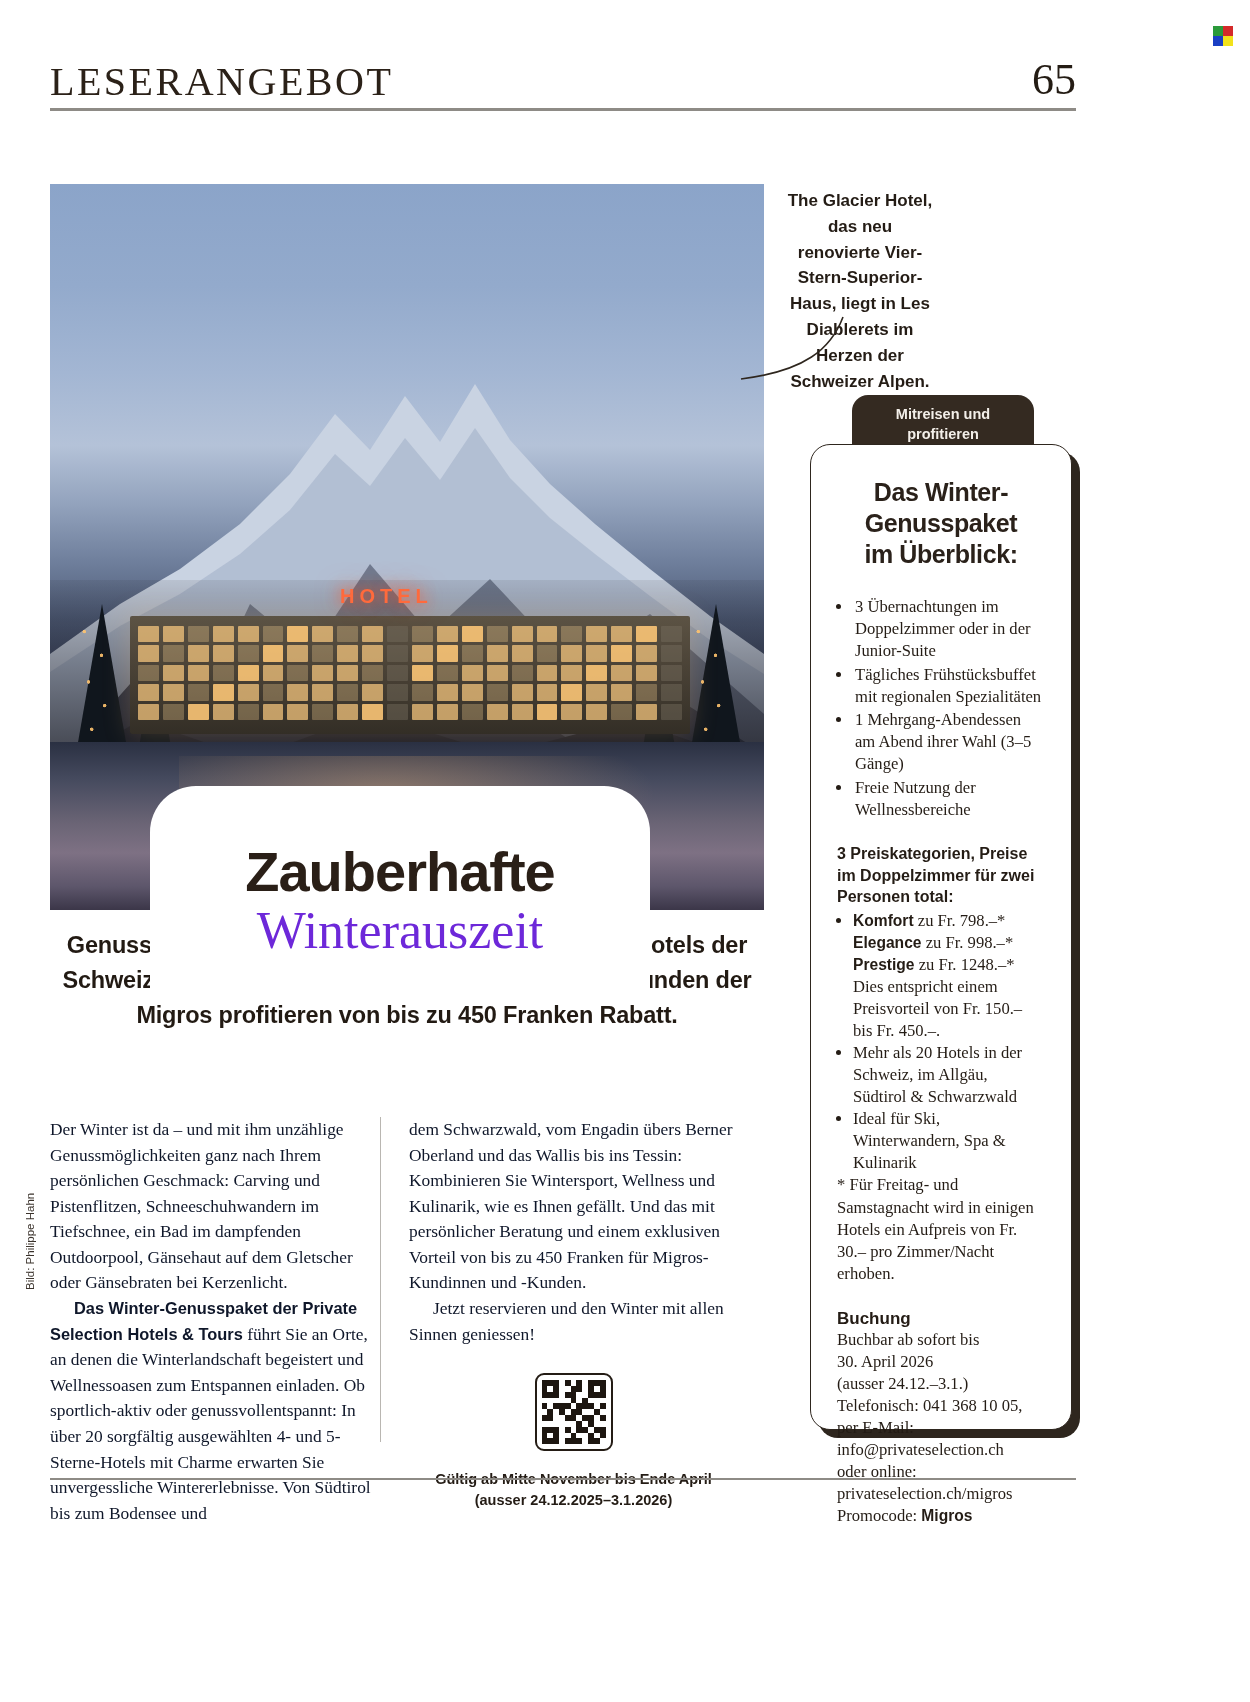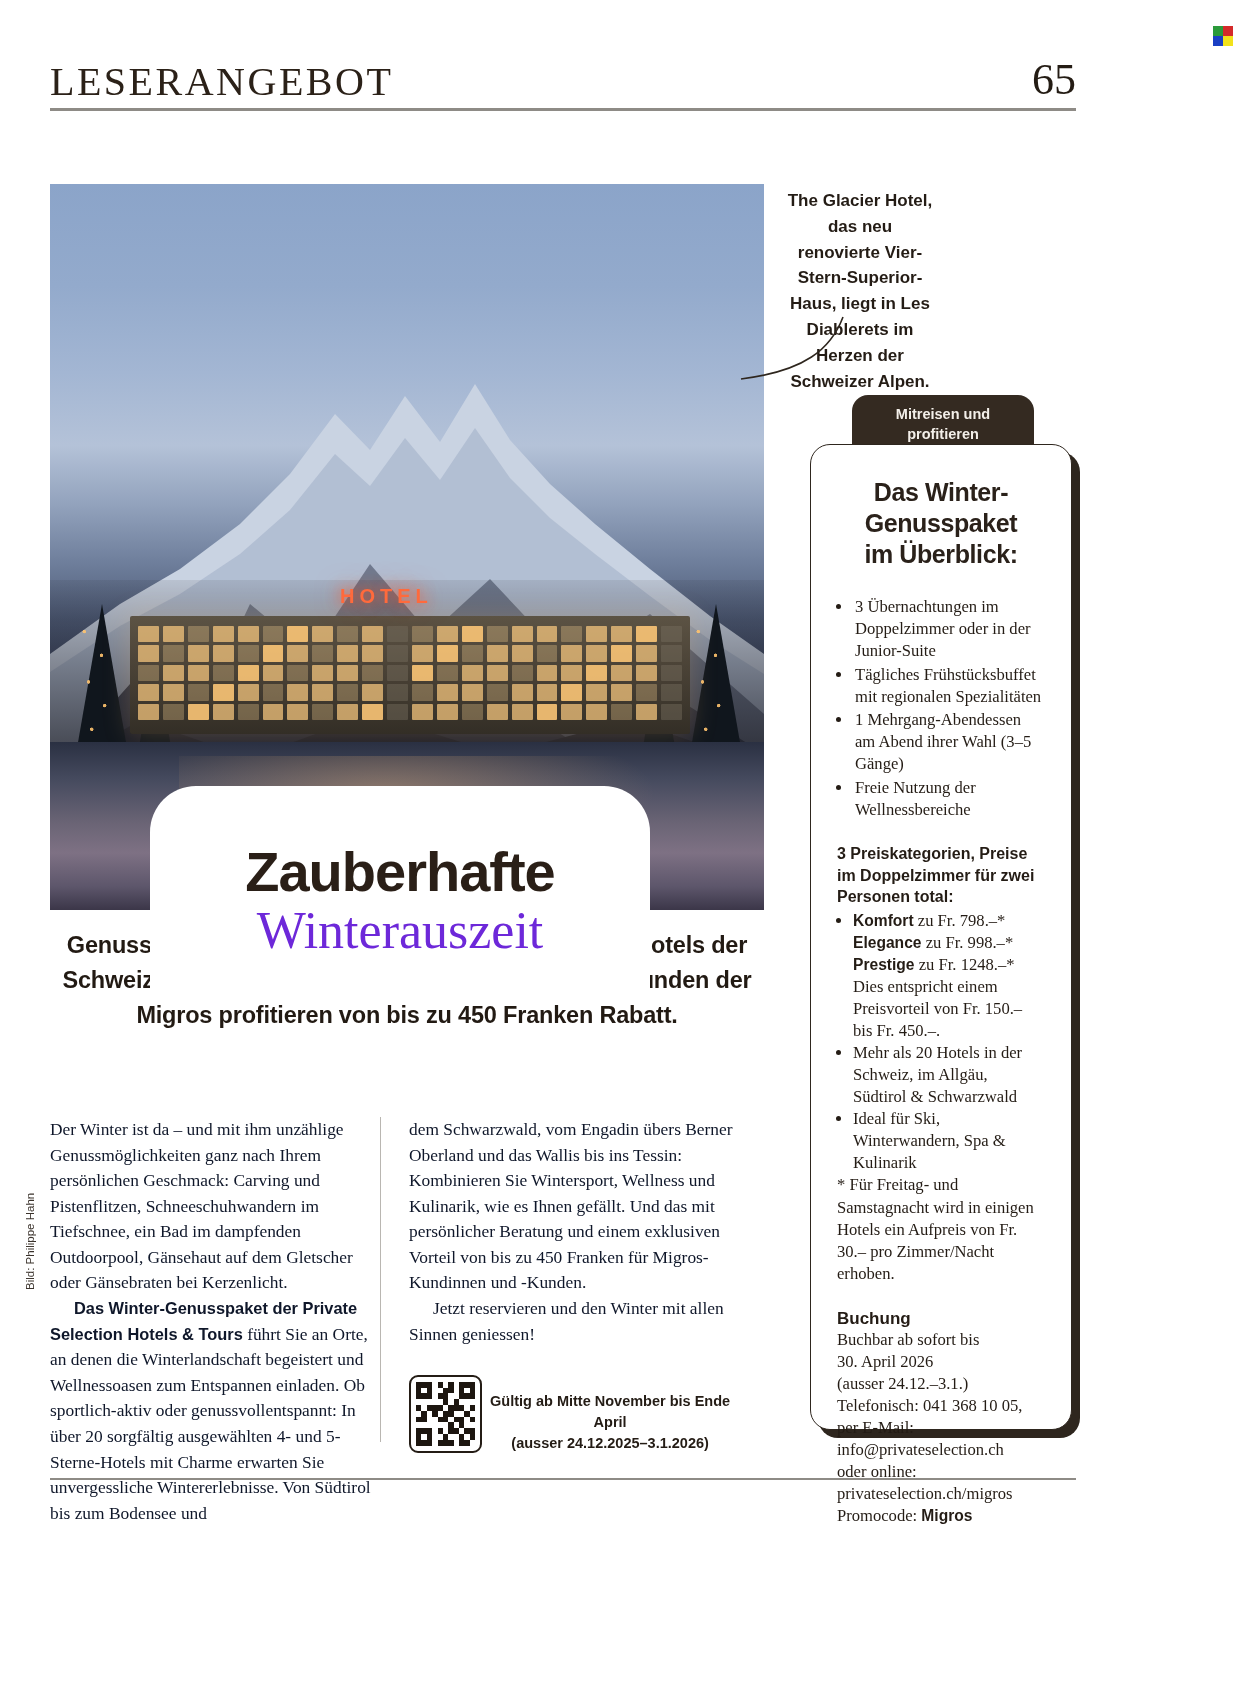--- a/index.html
+++ b/index.html
@@ -169,21 +169,21 @@
     text-align: left;
   }
   .col p + p { text-indent: 24px; }
   .col b {
     font-family: "Liberation Sans", sans-serif;
     font-weight: 700; font-size: 16.4px;
   }
 
   
   .qr-wrap {
-    margin-top: 26px; display: flex; flex-direction: row; align-items: center;
+    margin-top: 26px; display: flex; flex-direction: column; align-items: center;
   }
   .qr {
     width: 78px; height: 78px;
     border: 2px solid #241c15; border-radius: 9px;
     padding: 5px; background: #fff;
   }
   .qr-grid {
     width: 100%; height: 100%;
     display: grid;
     grid-template-columns: repeat(11, 1fr);

